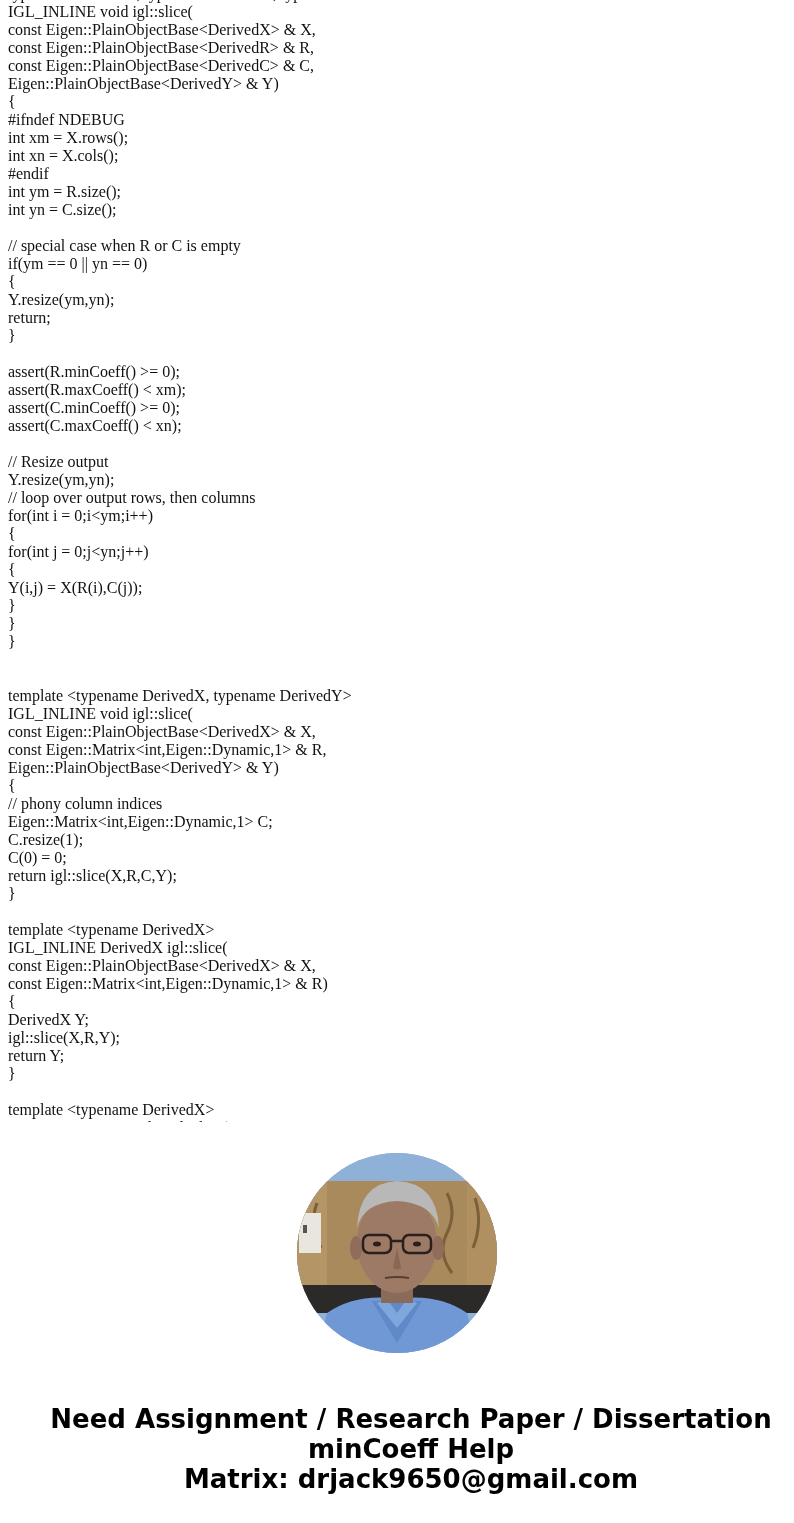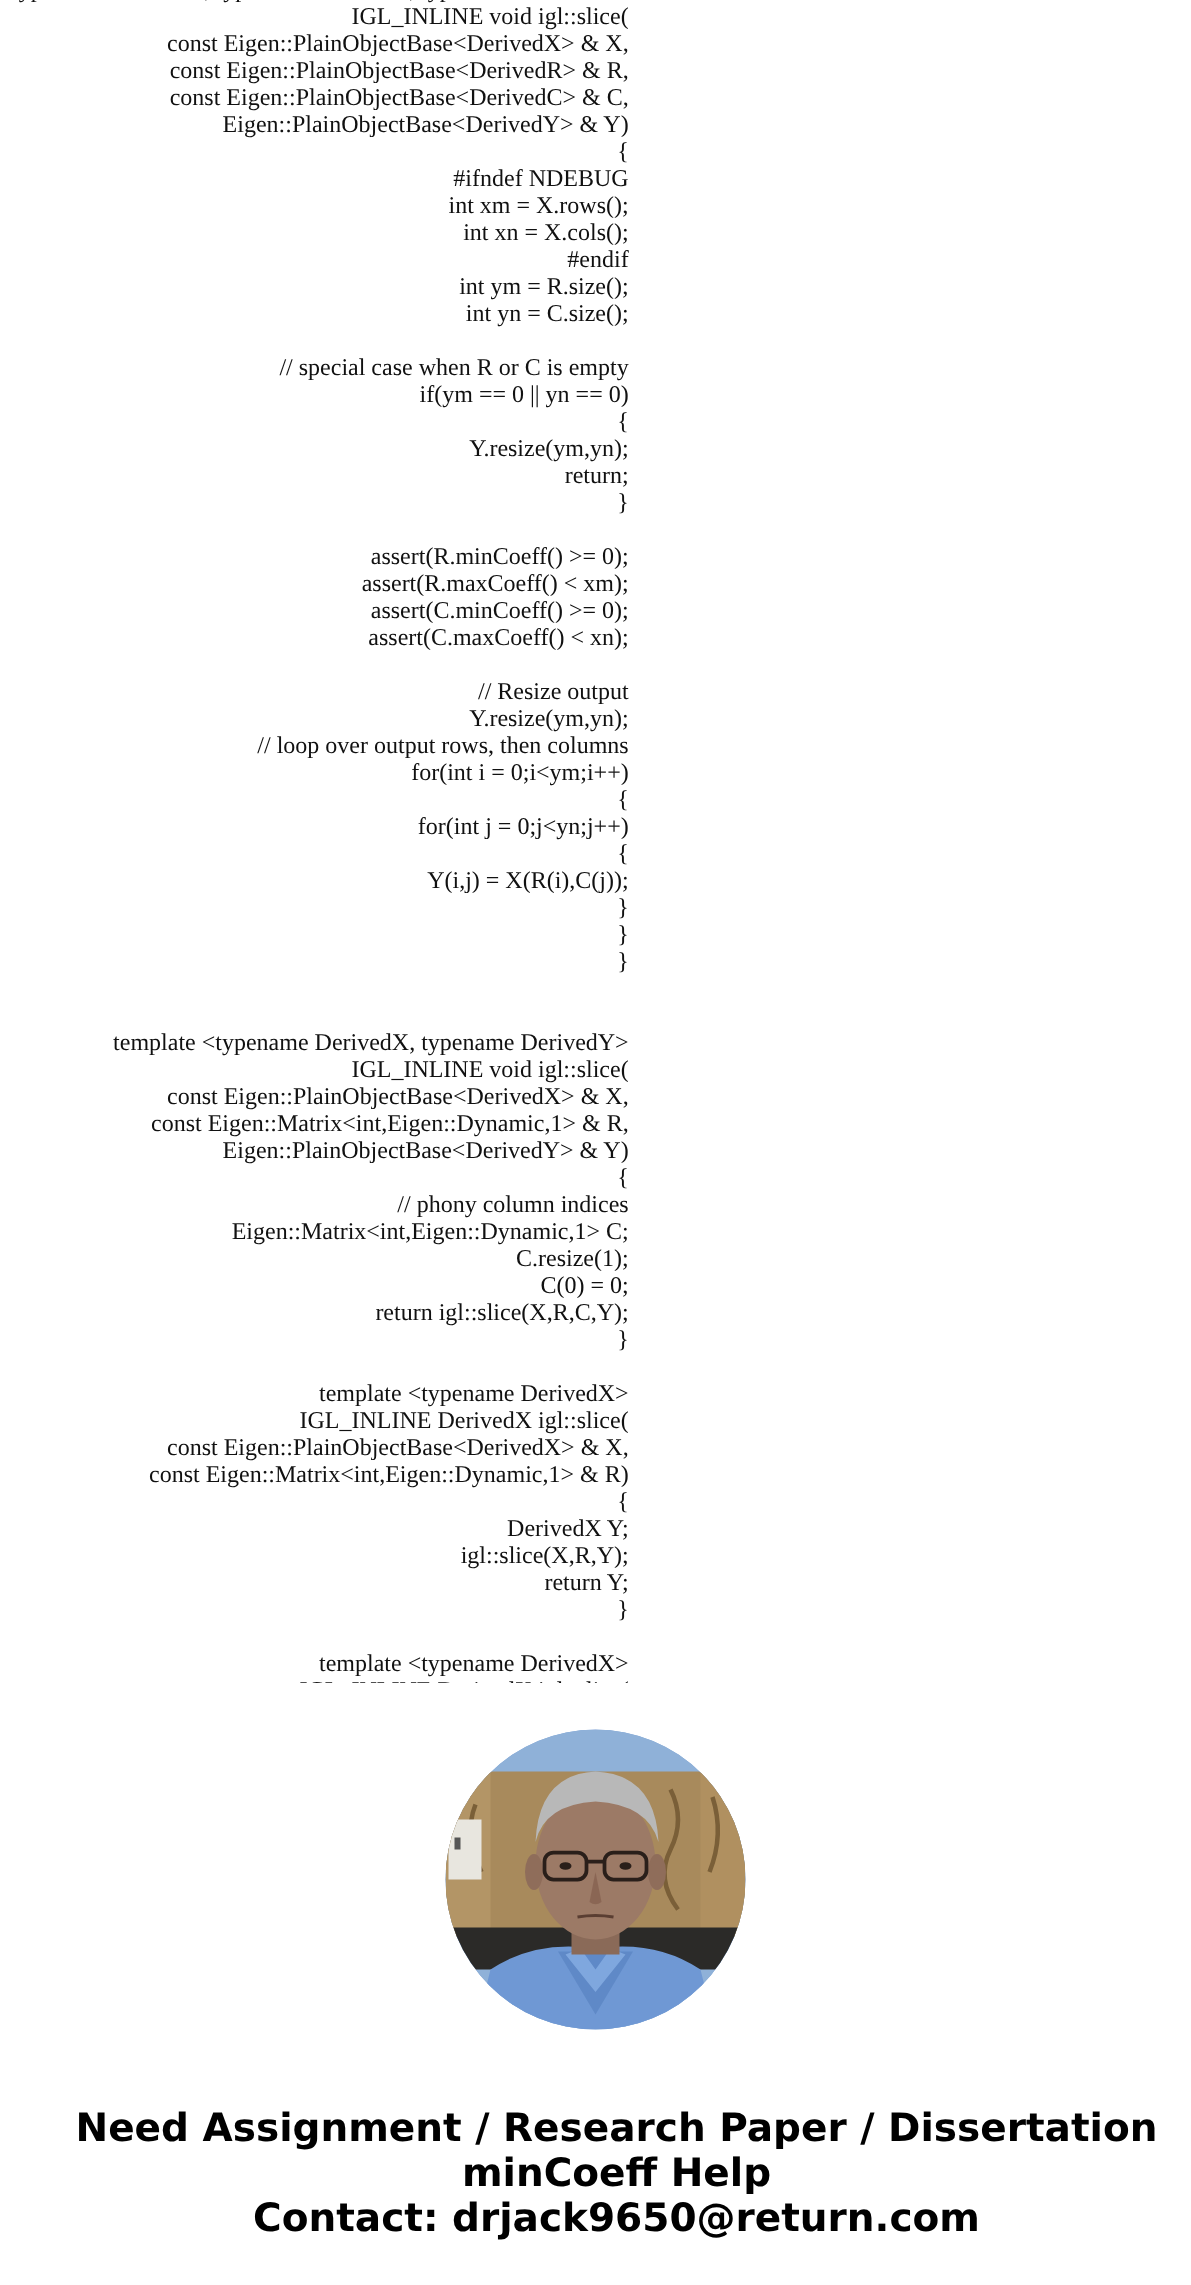--- a/index.html
+++ b/index.html
@@ -14,21 +14,20 @@
       overflow: hidden;
       color: #000000;
     }
     .code-viewport {
       position: absolute;
       left: 0;
       top: 0;
       width: 794px;
       height: 1122px;
       overflow: hidden;
-      text-align: right;
     }
     .code-block {
       position: absolute;
       left: 8px;
       top: -15px;
       margin: 0;
       font-family: "Liberation Serif", serif;
       font-size: 16px;
       line-height: 18px;
       white-space: pre;
@@ -108,14 +107,14 @@
 
     <path d="M100 95 L96 115 Q100 118 104 115 Z" fill="#8a6654"></path>
 
     <path d="M88 125 Q100 123 112 125" stroke="#5a3e32" stroke-width="2" fill="none"></path>
   </svg>
 </div>
 
 <div class="promo">
   <span>Need Assignment / Research Paper / Dissertation</span>
   <span>minCoeff Help</span>
-  <span>Contact: drjack9650@return.com</span>
+  <span>Matrix: drjack9650@gmail.com</span>
 </div>
 
 </body></html>

